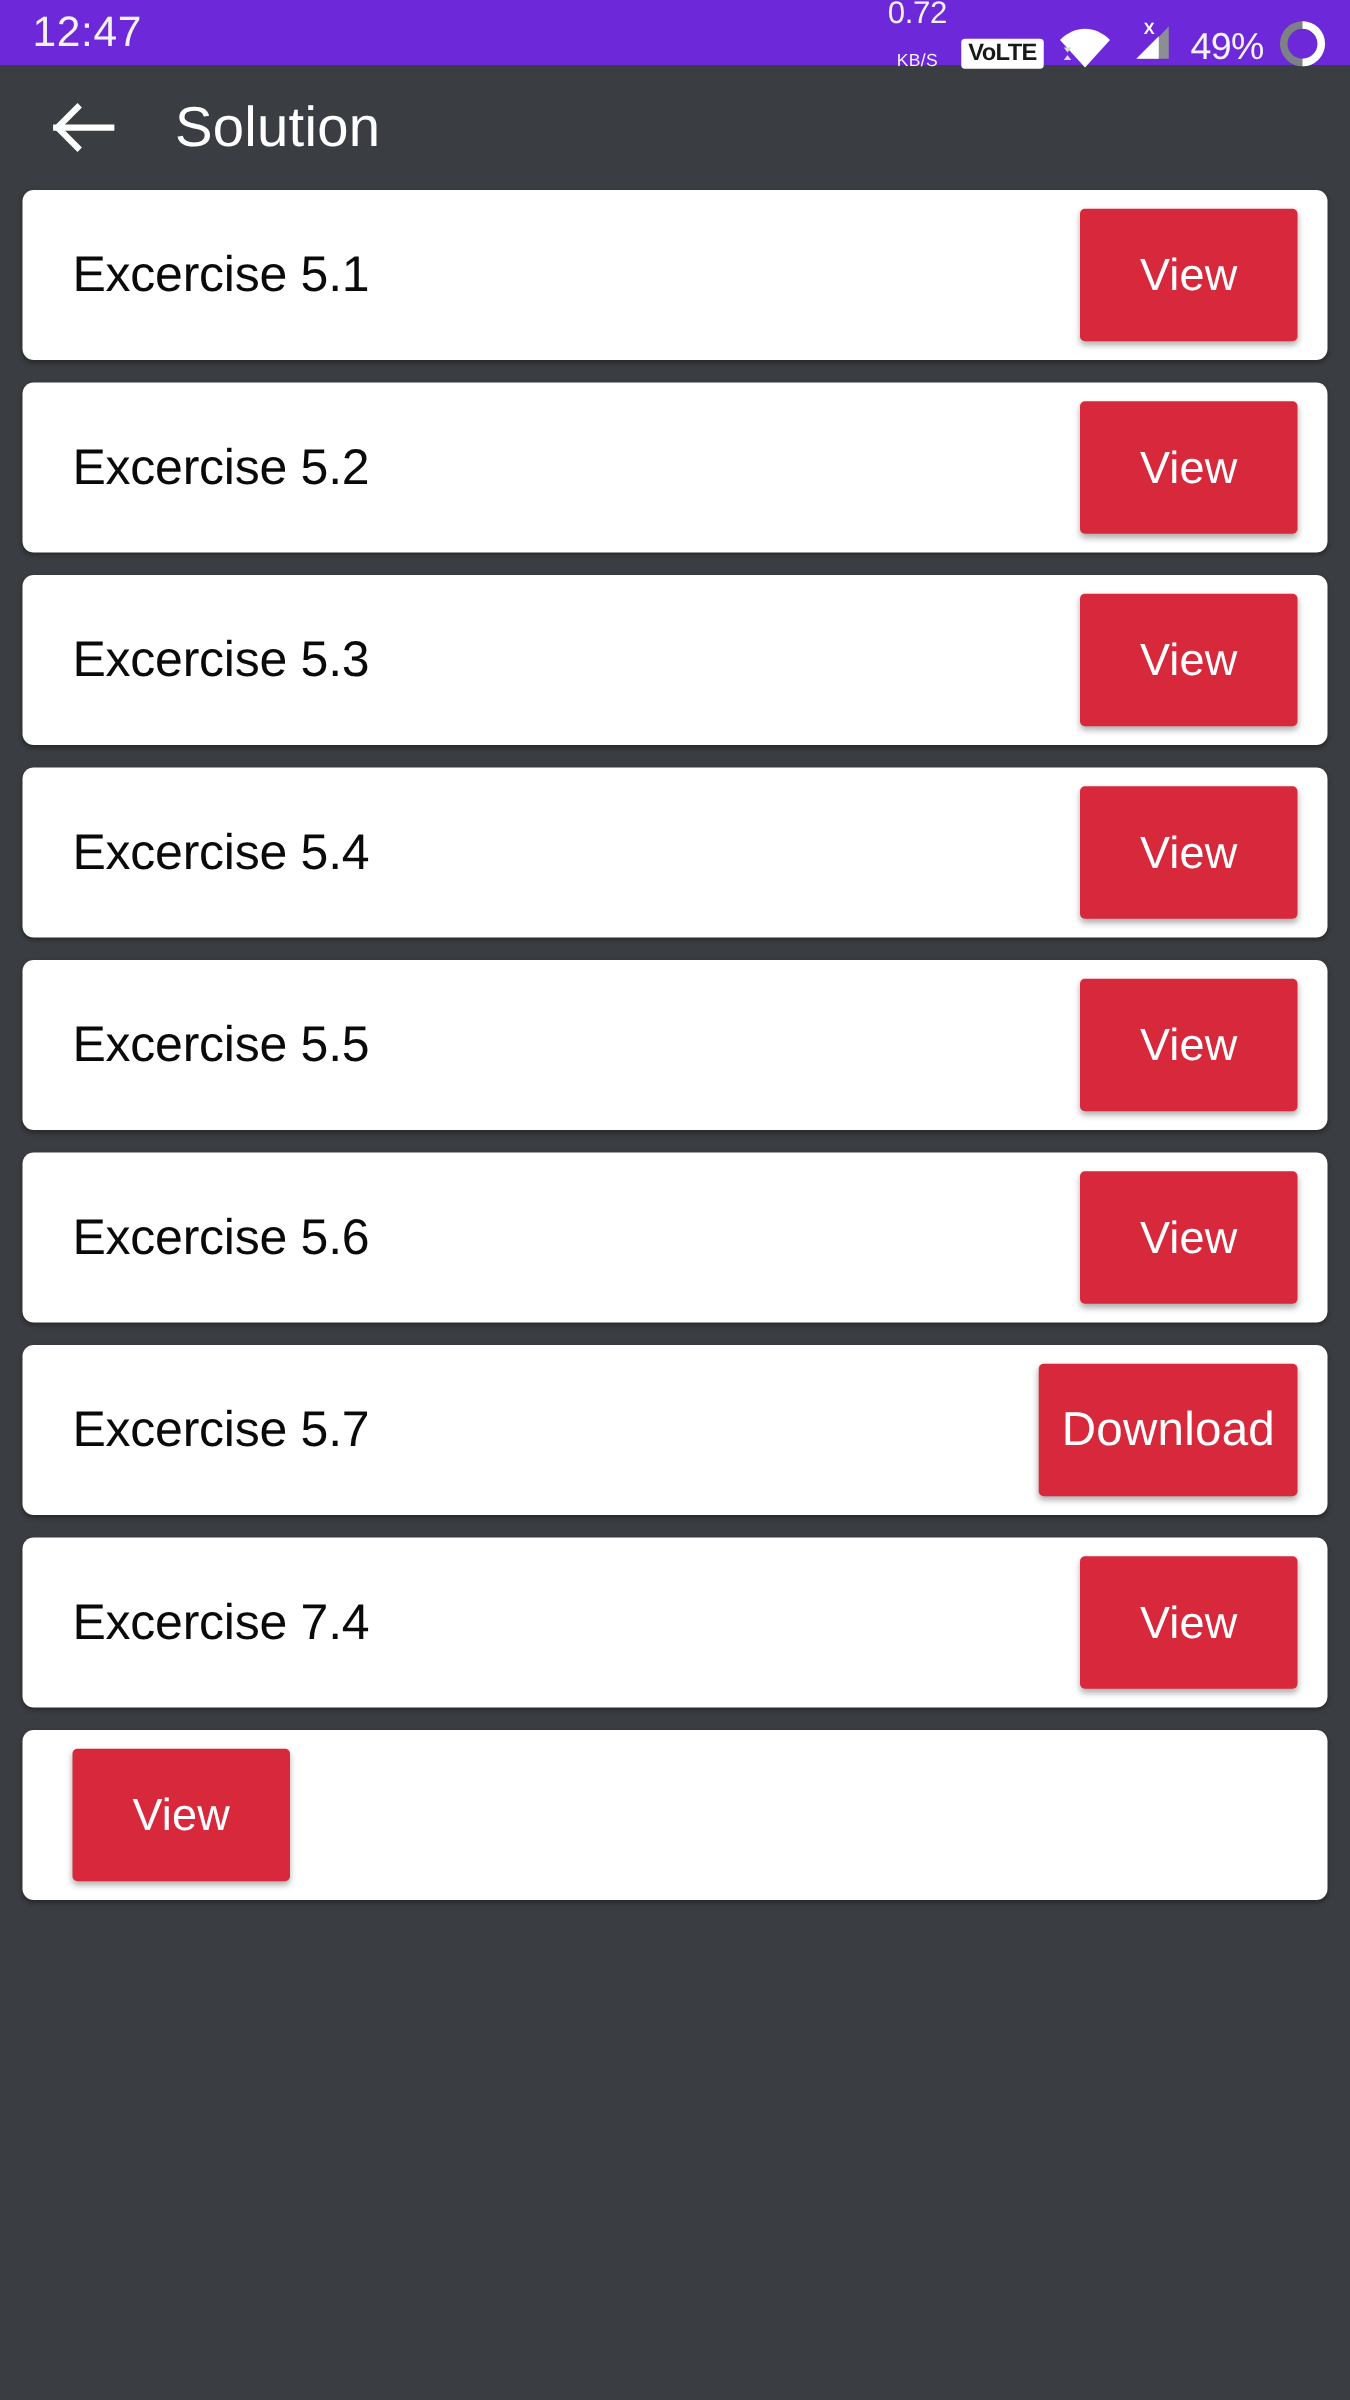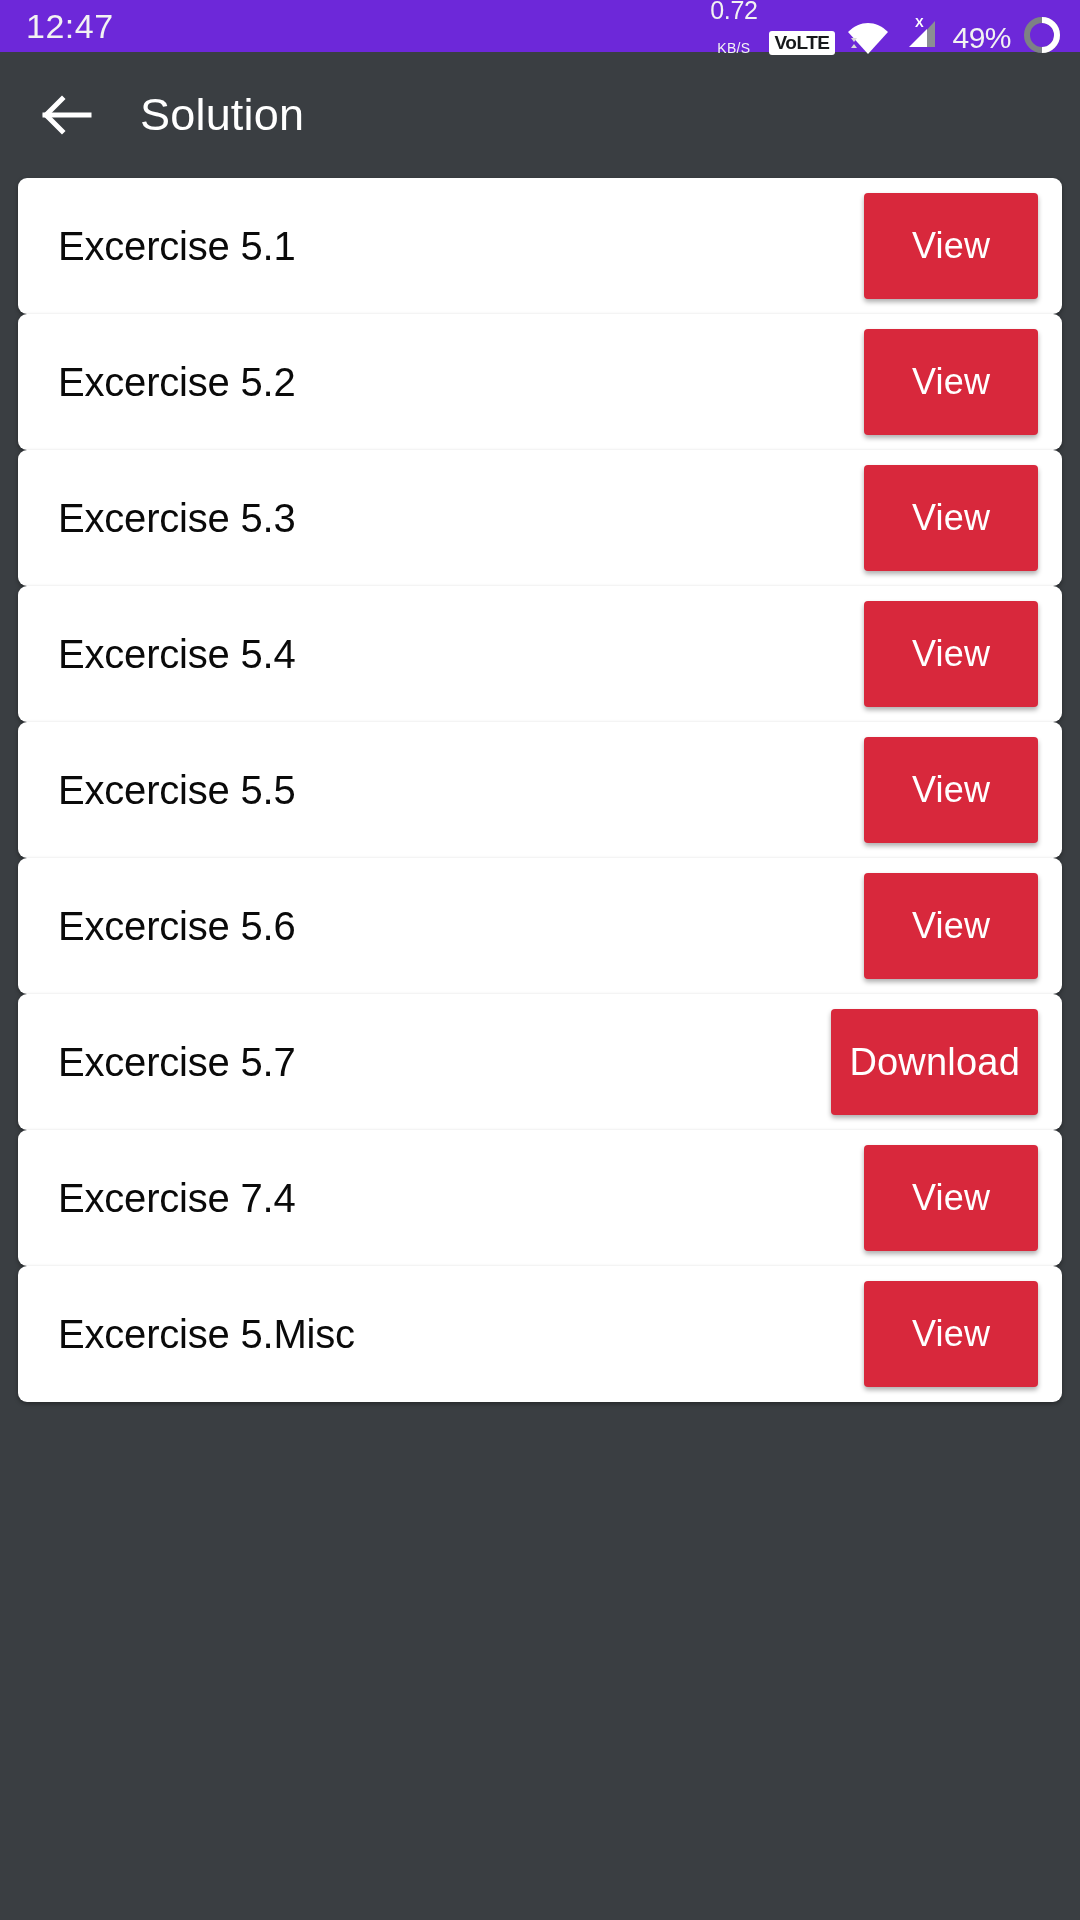--- a/index.html
+++ b/index.html
@@ -55,21 +55,21 @@
   }
   .icon-wifi, .icon-sig, .icon-batt { display:block; }
   .sb-batt-text{
     font-size:30px;
     color:#f2f2f2;
     letter-spacing:-.5px;
   }
 
   
   .appbar{
-    height:126px;
+    height:100px;
     background:#3a3e42;
     display:flex;
     align-items:center;
     padding-left:38px;
   }
   .back-btn{
     width:58px; height:58px;
     display:flex; align-items:center; justify-content:center;
     cursor:pointer;
   }
@@ -79,20 +79,21 @@
     color:#ffffff;
     font-weight:400;
     letter-spacing:.2px;
   }
 
   
   .list{
     padding:0 18px;
     display:flex;
     flex-direction:column;
+    gap:18px;
   }
   .card{
     background:#ffffff;
     border-radius:9px;
     height:136px;
     display:flex;
     align-items:center;
     padding:0 24px 0 40px;
     box-shadow:0 2px 4px rgba(0,0,0,.35);
     flex:none;
@@ -198,16 +199,15 @@
     </div>
     <div class="card">
       <div class="card-label">Excercise 5.7</div>
       <button class="action-btn wide">Download</button>
     </div>
     <div class="card">
       <div class="card-label">Excercise 7.4</div>
       <button class="action-btn">View</button>
     </div>
     <div class="card">
-      <div class="card-label">Excercise 5.Misc</div>
       <button class="action-btn">View</button>
     </div>
   </div>
 
 </body></html>

